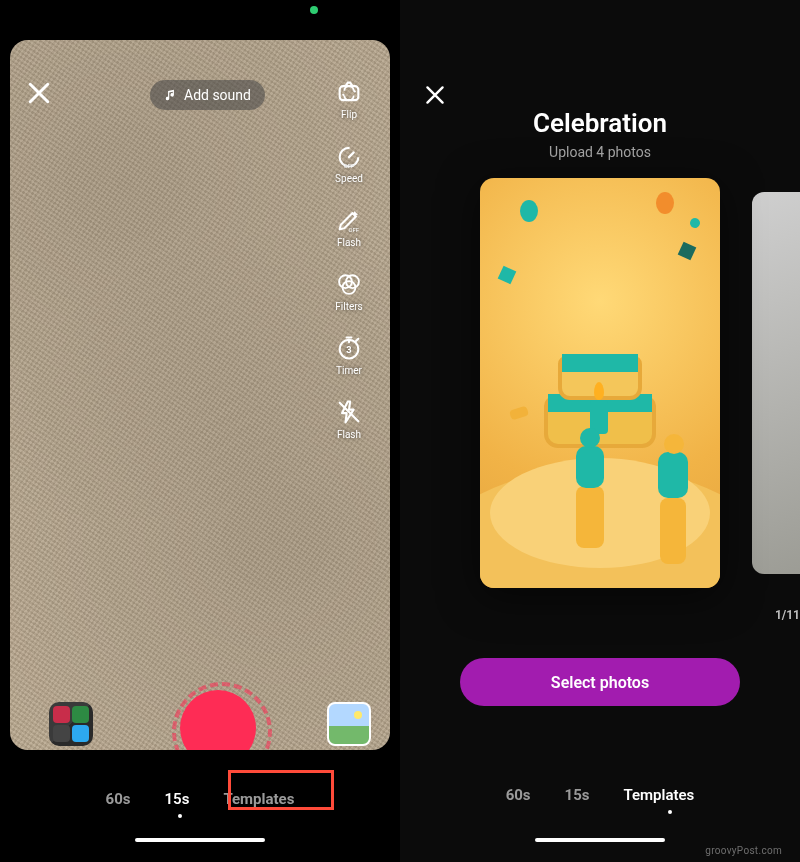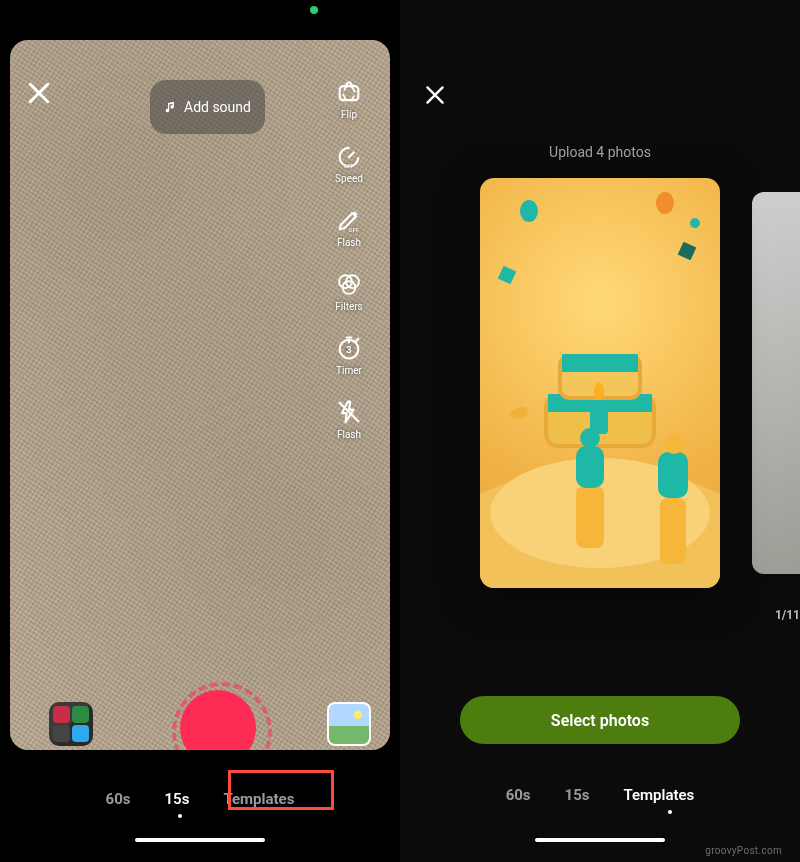--- a/index.html
+++ b/index.html
@@ -11,21 +11,21 @@
   .camTex{position:absolute;inset:0;background:
      radial-gradient(circle at 30% 20%,rgba(0,0,0,.08),rgba(0,0,0,0) 55%),
      radial-gradient(circle at 70% 70%,rgba(0,0,0,.08),rgba(0,0,0,0) 55%);
      filter:contrast(1.02);
   }
   .camTex::before{content:"";position:absolute;inset:0;background:
     repeating-linear-gradient(33deg,rgba(255,255,255,.06) 0 2px,rgba(0,0,0,.06) 2px 4px),
     repeating-linear-gradient(-57deg,rgba(255,255,255,.05) 0 2px,rgba(0,0,0,.05) 2px 4px);mix-blend-mode:overlay;}
   .closeL{position:absolute;left:24px;top:78px;width:30px;height:30px;}
   .closeL svg{width:30px;height:30px;}
-  .soundPill{position:absolute;left:150px;top:80px;height:30px;padding:12px 14px;border-radius:16px;background:rgba(70,70,70,.55);display:flex;align-items:center;gap:6px;font-size:14px;color:#fff;}
+  .soundPill{position:absolute;left:150px;top:80px;height:30px;padding:0 14px;border-radius:16px;background:rgba(70,70,70,.55);display:flex;align-items:center;gap:6px;font-size:14px;color:#fff;}
   .soundPill svg{width:14px;height:14px;}
   .rightTools{position:absolute;right:22px;top:78px;width:58px;display:flex;flex-direction:column;align-items:center;gap:22px;}
   .tool{display:flex;flex-direction:column;align-items:center;gap:3px;text-shadow:0 0 4px rgba(0,0,0,.6);}
   .tool .ico{width:28px;height:28px;}
   .tool .lbl{font-size:10px;color:#fff;}
   .bottomL{position:absolute;left:10px;width:380px;top:640px;height:110px;}
   .recordBtn{position:absolute;left:160px;top:10px;width:76px;height:76px;border-radius:50%;background:#fe2c55;}
   .recordRing{position:absolute;left:152px;top:2px;width:92px;height:92px;border-radius:50%;border:4px dashed rgba(254,44,85,.55);}
   .effects{position:absolute;left:22px;top:22px;text-align:center;width:58px;}
   .effects .sq{width:44px;height:44px;border-radius:10px;margin:0 auto 4px;background:linear-gradient(135deg,#3a3a3a 0 50%,#2a2a2a 50% 100%);position:relative;overflow:hidden;}
@@ -75,21 +75,21 @@
   .legsB{position:absolute;left:8px;bottom:0;width:26px;height:66px;background:#f5b63a;border-radius:8px;}
   .balloon{position:absolute;width:18px;height:22px;border-radius:50%;}
   .b1{left:40px;top:22px;background:#1fb8a7;}
   .b2{left:176px;top:14px;background:#f28d2c;}
   .confetti{position:absolute;width:14px;height:14px;background:#1fb8a7;transform:rotate(25deg);}
   .c1{left:20px;top:90px;}
   .c2{left:200px;top:66px;background:#1b6b5e;}
   .c3{left:30px;top:230px;width:18px;height:10px;background:#f2b23a;border-radius:4px;transform:rotate(-18deg);} 
   .c4{left:210px;top:40px;width:10px;height:10px;border-radius:50%;background:#1fb8a7;}
   .counter{position:absolute;left:0;width:400px;top:608px;text-align:right;font-size:12px;color:#bdbdbd;font-weight:bold;}
-  .selectBtn{position:absolute;left:60px;top:658px;width:280px;height:48px;border-radius:26px;background:#4d7c0f;display:flex;align-items:center;justify-content:center;font-size:16px;font-weight:600;margin-top:38px;}
+  .selectBtn{position:absolute;left:60px;top:658px;width:280px;height:48px;border-radius:26px;background:#a21caf;display:flex;align-items:center;justify-content:center;font-size:16px;font-weight:600;}
   .tabsR{position:absolute;left:0;width:400px;top:772px;height:46px;display:flex;align-items:center;justify-content:center;gap:34px;font-size:15px;}
   .tabDotR{position:absolute;width:4px;height:4px;border-radius:50%;background:#fff;left:268px;top:810px;}
   .homebarR{position:absolute;left:535px;top:838px;width:130px;height:4px;border-radius:3px;background:#fff;}
   .watermark{position:absolute;right:18px;bottom:6px;font-size:10px;color:#6e6e6e;letter-spacing:.3px;}
 </style>
 </head>
 <body>
 
 <div class="stage">
 
@@ -189,20 +189,21 @@
     <div class="tplHL"></div>
     <div class="homebarL"></div>
   </div>
 
   <div class="phoneR">
     <div class="closeR">
       <svg viewBox="0 0 24 24">
           <path d="M5 5 L19 19 M19 5 L5 19" stroke="#fff" stroke-width="2.2" stroke-linecap="round" fill="none"></path>
         </svg>
     </div>
+    <div class="rTitle">Celebration</div>
     <div class="rSub">Upload 4 photos</div>
 
     <div class="cardPeek"></div>
     <div class="card">
       <div class="cardScene">
         <div class="balloon b1"></div>
           <div class="balloon b2"></div>
         <div class="confetti c1"></div>
           <div class="confetti c2"></div>
           <div class="confetti c4"></div>

